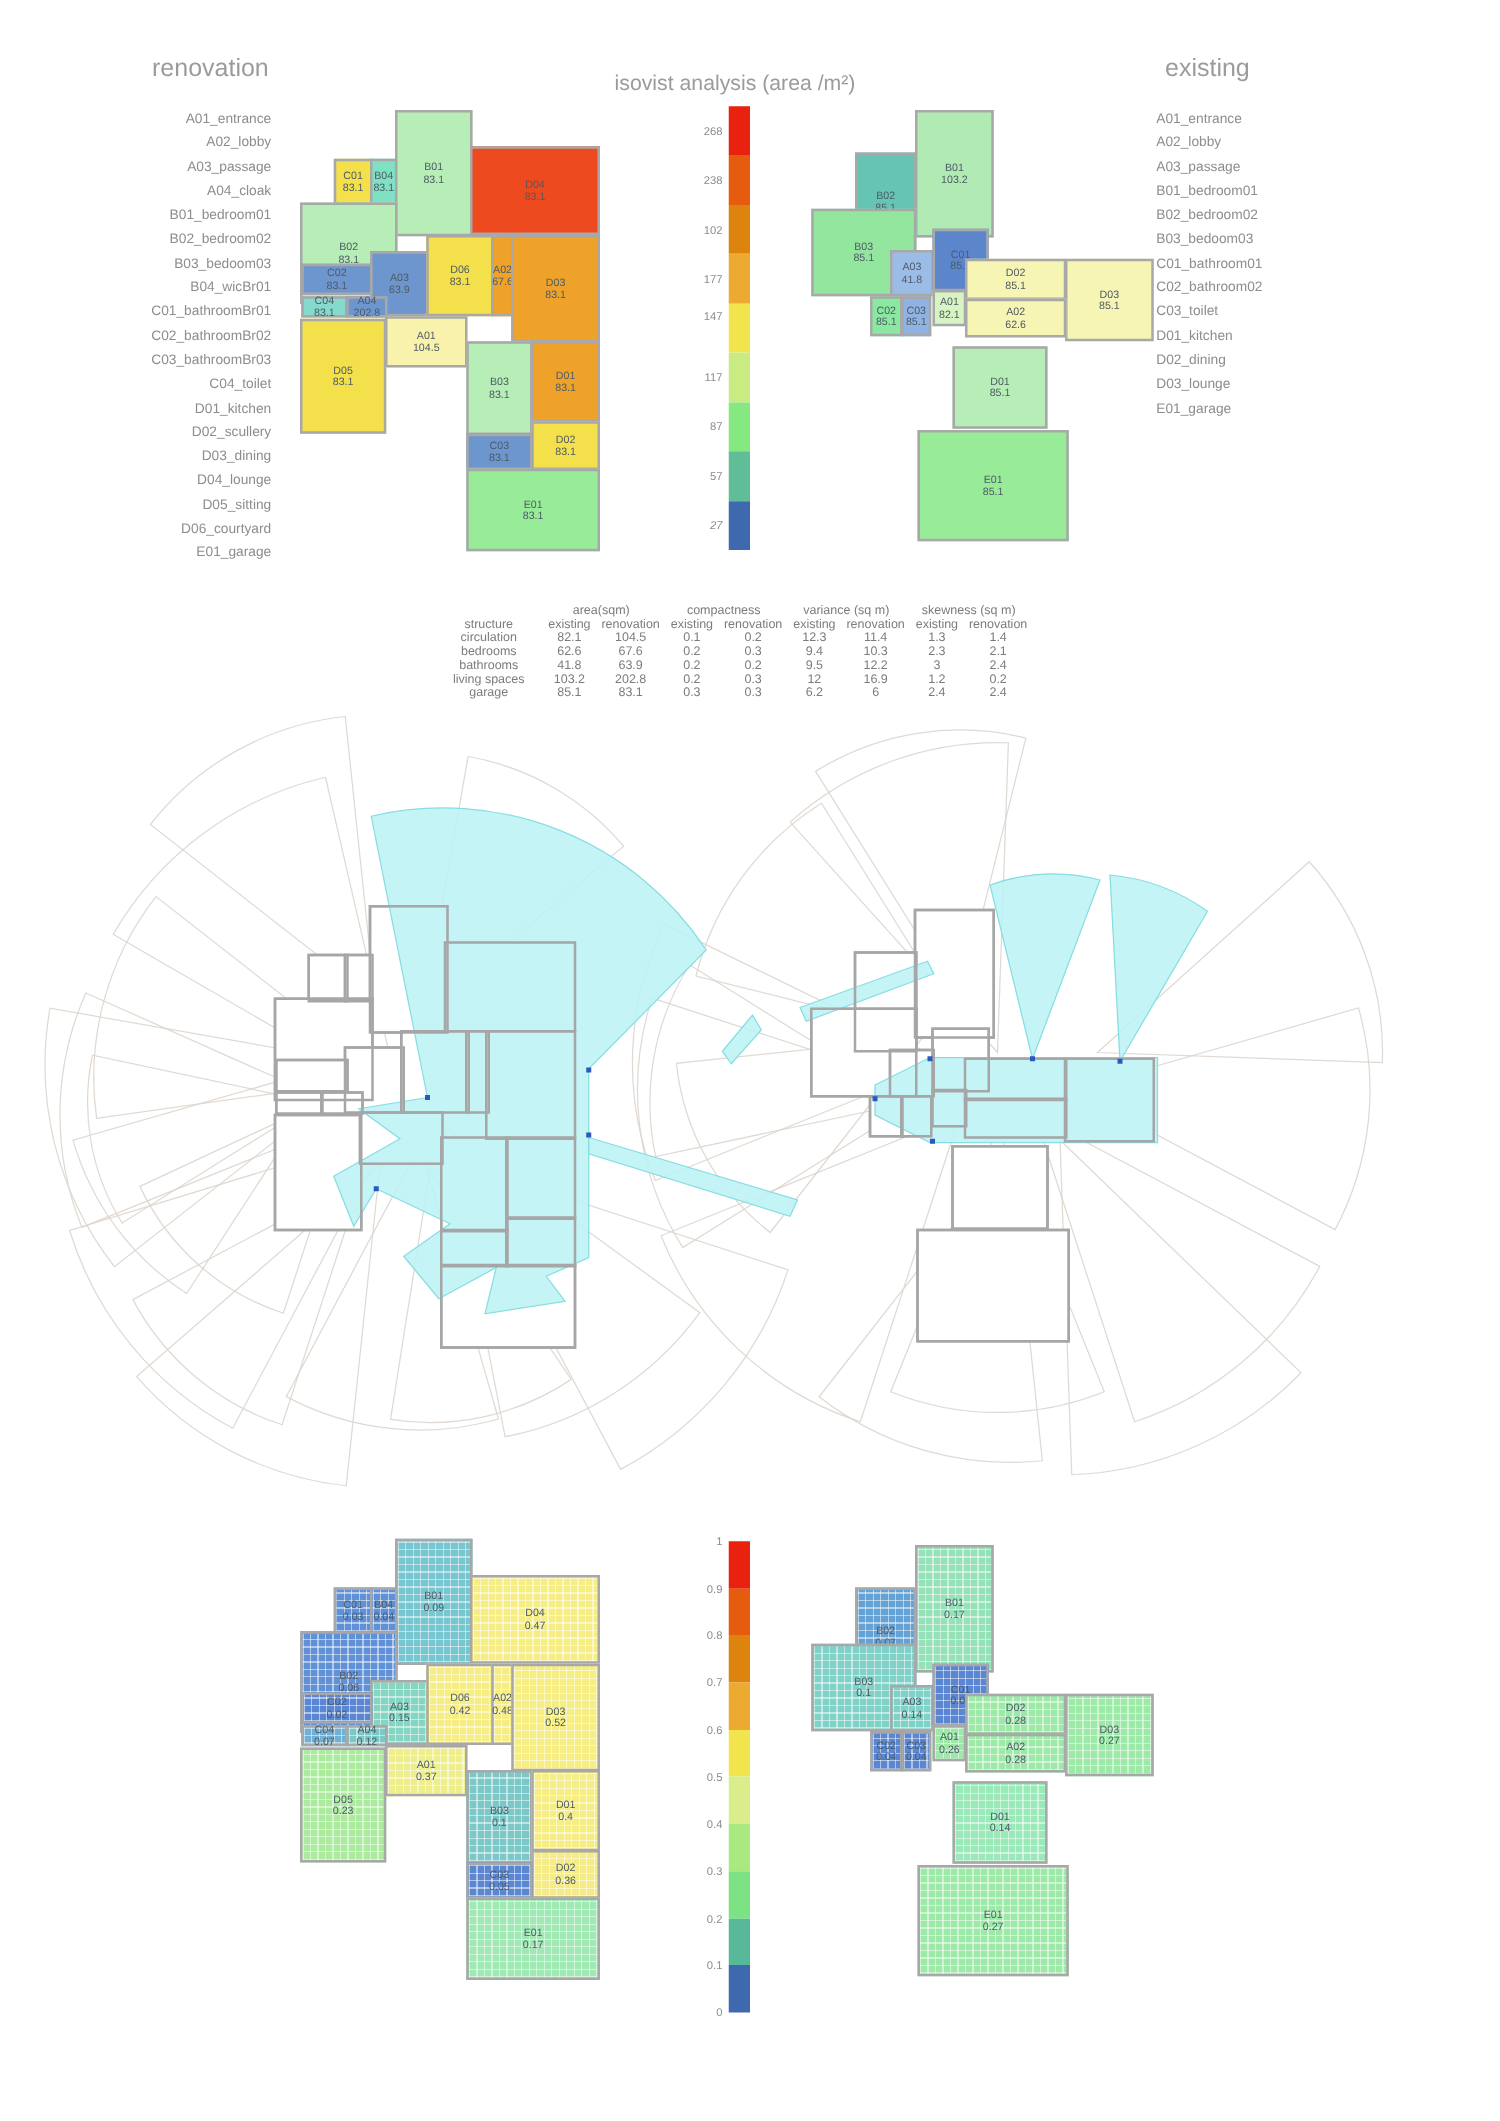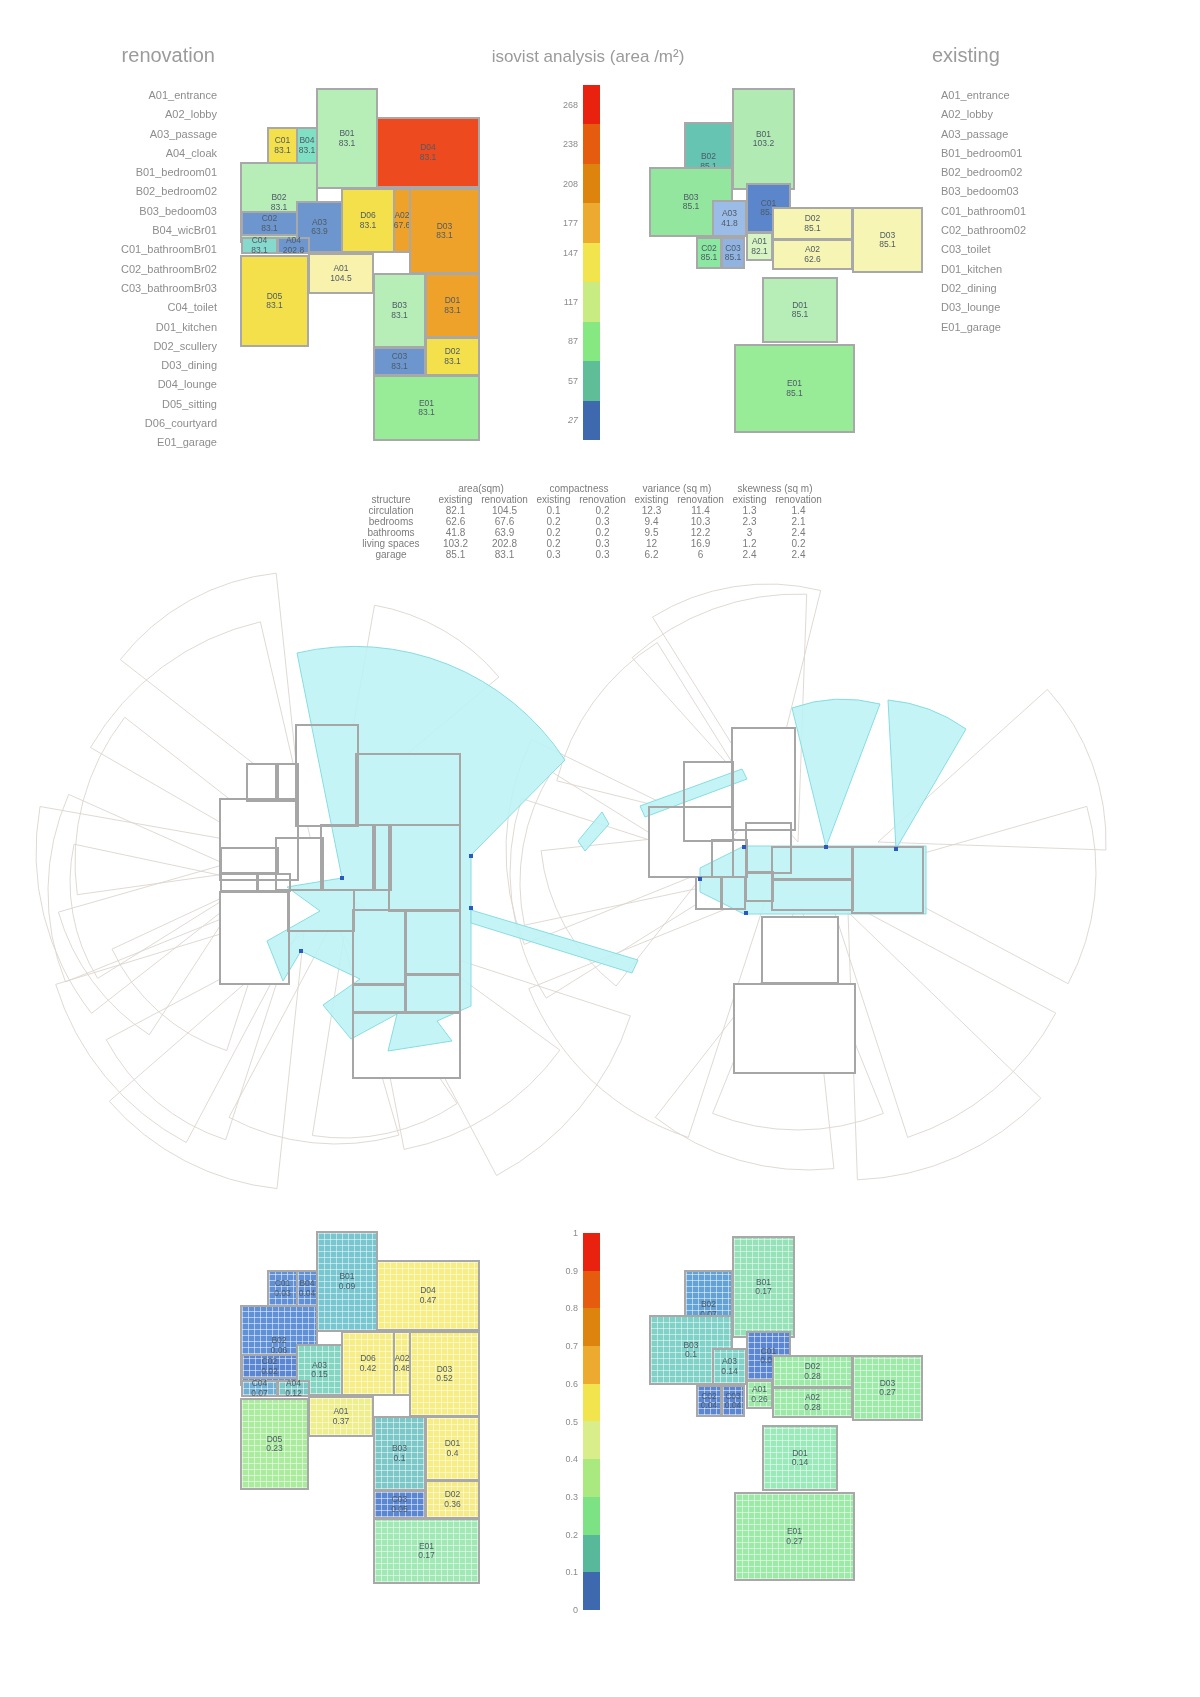--- a/index.html
+++ b/index.html
@@ -1,21 +1,21 @@
 <!DOCTYPE html>
 <html><head>
 <meta charset="utf-8">
 <style>
   html,body{margin:0;padding:0;background:#fff;}
   #page{position:relative;width:1200px;height:1697px;background:#fff;overflow:hidden;
         font-family:"Liberation Sans",sans-serif;}
   .title{position:absolute;width:620px;text-align:center;color:#9b9b9b;font-size:17px;}
   .side-title{position:absolute;color:#9b9b9b;font-size:20px;}
   .rlist{position:absolute;color:#8d8d8d;font-size:11px;line-height:19.3px;}
-  .rlist div{white-space:nowrap;margin-left:16px;}
+  .rlist div{white-space:nowrap;}
   .room{position:absolute;box-sizing:border-box;border:2px solid #a8a8a8;
         display:flex;align-items:center;justify-content:center;overflow:visible;}
   .rlabel{font-size:8.5px;line-height:9.5px;color:#4e5b66;text-align:center;white-space:nowrap;}
   .mesh{background-image:
         repeating-linear-gradient(0deg, rgba(255,255,255,.5) 0 1px, transparent 1px 6px),
         repeating-linear-gradient(90deg, rgba(255,255,255,.5) 0 1px, transparent 1px 6px);}
   .bar{position:absolute;}
   .band{width:100%;}
   .tick{position:absolute;color:#8c8c8c;font-size:9px;transform:translateY(-50%);
         text-align:right;width:40px;}
@@ -23,21 +23,21 @@
          grid-template-columns:80px repeat(8,49px);
          font-size:10px;line-height:11px;color:#7c7c7c;}
   #stats .c{text-align:center;padding-right:2px;}
   #stats .g{grid-column:span 2;text-align:center;}
   #poly{position:absolute;left:0;top:0;}
 </style>
 </head>
 <body>
 
 <div id="page">
-  <div class="title" style="left:278px;top:47px">isovist analysis (area /m²)</div>
+  <div class="title" style="left:278px;top:57px">isovist analysis (area /m²)</div>
   <div class="side-title" style="right:985px;top:44px;text-align:right">renovation</div>
   <div class="side-title" style="left:932px;top:44px">existing</div>
 
   <div class="rlist" style="right:983px;top:86px;text-align:right" id="llist">
       <div>A01_entrance</div>
       <div>A02_lobby</div>
       <div>A03_passage</div>
       <div>A04_cloak</div>
       <div>B01_bedroom01</div>
       <div>B02_bedroom02</div>
@@ -78,21 +78,21 @@
         <div class="band" style="height: 39.4444px; background: rgb(221, 132, 15);"></div>
         <div class="band" style="height: 39.4444px; background: rgb(236, 170, 49);"></div>
         <div class="band" style="height: 39.4444px; background: rgb(242, 228, 77);"></div>
         <div class="band" style="height: 39.4444px; background: rgb(201, 236, 130);"></div>
         <div class="band" style="height: 39.4444px; background: rgb(134, 232, 129);"></div>
         <div class="band" style="height: 39.4444px; background: rgb(95, 189, 152);"></div>
         <div class="band" style="height: 39.4444px; background: rgb(63, 105, 174);"></div>
       </div>
       <div class="tick" style="right: 622px; top: 104.722px;">268</div>
       <div class="tick" style="right: 622px; top: 144.167px;">238</div>
-      <div class="tick" style="right: 622px; top: 183.611px;">208</div>
+      <div class="tick" style="right: 622px; top: 183.611px;">102</div>
       <div class="tick" style="right: 622px; top: 223.056px;">177</div>
       <div class="tick" style="right: 622px; top: 253px;">147</div>
       <div class="tick" style="right: 622px; top: 301.944px;">117</div>
       <div class="tick" style="right: 622px; top: 341.389px;">87</div>
       <div class="tick" style="right: 622px; top: 380.833px;">57</div>
       <div class="tick" style="right: 622px; top: 420.278px; font-style: italic;">27</div>
     </div>
   <div id="visbar-wrap">
       <div class="bar" style="left: 583px; top: 1233px; width: 17px; height: 377px;">
         <div class="band" style="height: 37.7px; background: rgb(232, 34, 14);"></div>

